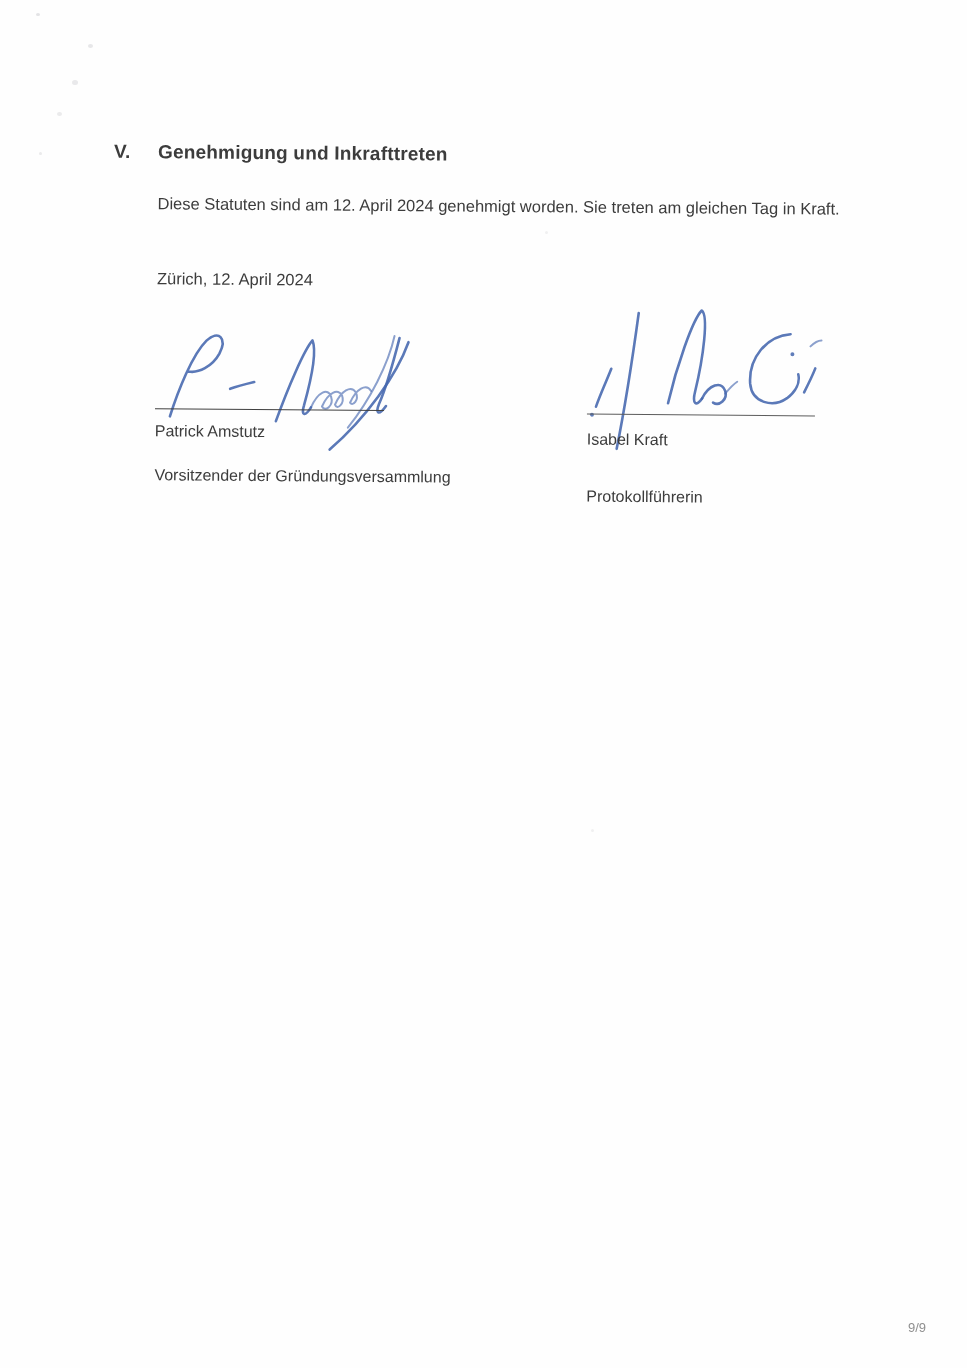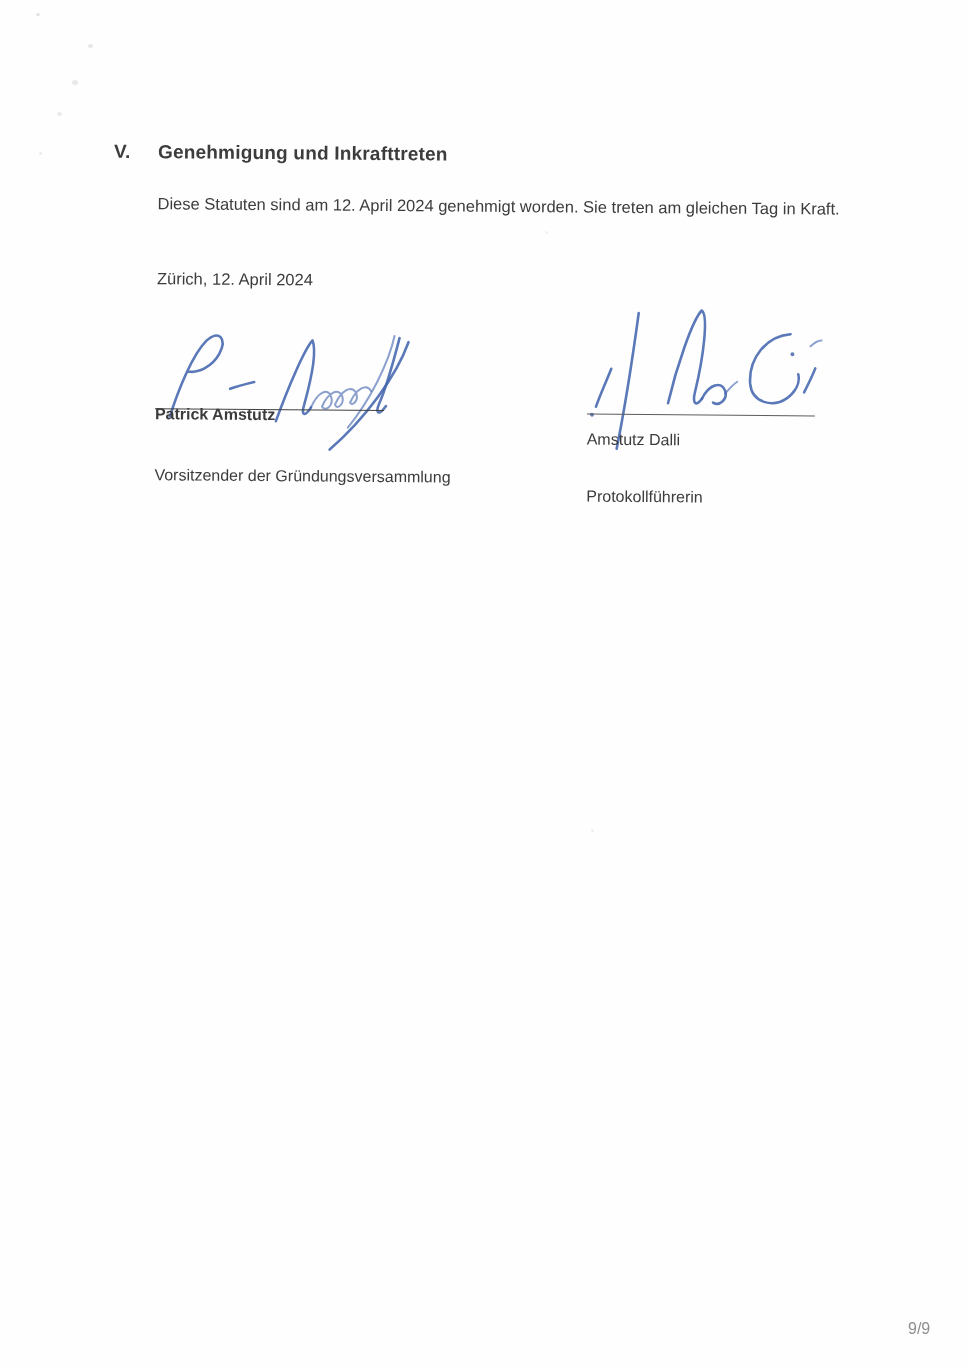--- a/index.html
+++ b/index.html
@@ -63,29 +63,29 @@
     position: absolute;
     height: 0;
   }
   .sig-line-left  { left: 157px; top: 408px; width: 229px; border-top: 1.7px solid #3f3f3f; }
   .sig-line-right { left: 589px; top: 410px; width: 228px; border-top: 1.3px solid #5c5c5c; }
   .sig-name {
     position: absolute;
     margin: 0;
     font-size: 16px;
   }
-  .name-left { left: 157px; top: 405px; font-weight: bold; }
+  .name-left { left: 157px; top: 422px; }
   .role-left { left: 157px; top: 466px; }
   .name-right { left: 589px; top: 427px; }
   .role-right { left: 589px; top: 484px; }
   .page-number {
     position: absolute;
     left: 908px;
     top: 1320px;
-    font-size: 16px;
+    font-size: 13px;
     color: #8f8f8f;
   }
   
   .speck { position: absolute; border-radius: 50%; background: #d7d7da; }
   .speck-1 { left: 36px;  top: 13px;  width: 4px; height: 3px; opacity: .7; }
   .speck-2 { left: 88px;  top: 44px;  width: 5px; height: 4px; opacity: .6; }
   .speck-3 { left: 72px;  top: 80px;  width: 6px; height: 5px; opacity: .55; }
   .speck-4 { left: 57px;  top: 112px; width: 5px; height: 4px; opacity: .5; }
   .speck-5 { left: 39px;  top: 152px; width: 3px; height: 3px; opacity: .5; }
   .speck-6 { left: 545px; top: 231px; width: 3px; height: 3px; opacity: .35; }
@@ -134,20 +134,20 @@
       <path class="sig-ink" d="M 58 16 C 53 55 46 105 37 152"></path>
       <path class="sig-ink" d="M 88 106 C 96 70 112 22 121 13 C 128 18 123 60 115 94 C 112 106 116 110 122 101"></path>
       <path class="sig-ink" d="M 122 101 C 129 87 141 83 145 93 C 148 102 139 109 133 105"></path>
       <path class="sig-ink-light sig-ink" d="M 145 96 C 150 90 154 86 157 84"></path>
       <path class="sig-ink" d="M 210 36 C 186 38 168 60 170 86 C 172 105 193 110 207 100 C 216 93 220 84 218 76"></path>
       <path class="sig-ink" d="M 224 94 C 228 86 232 78 235 70"></path>
       <circle class="sig-dot" cx="212" cy="56" r="2"></circle>
       <path class="sig-ink-light sig-ink" d="M 230 48 C 234 44 238 42 241 42"></path>
     </svg>
     <div class="sig-line sig-line-right"></div>
-    <p class="sig-name name-right">Amstutz Dalli</p>
+    <p class="sig-name name-right">Isabel Kraft</p>
     <p class="sig-name role-right">Protokollführerin</p>
 
   </div>
 
   <div class="page-number">9/9</div>
 
 </div>
 
 </body></html>

